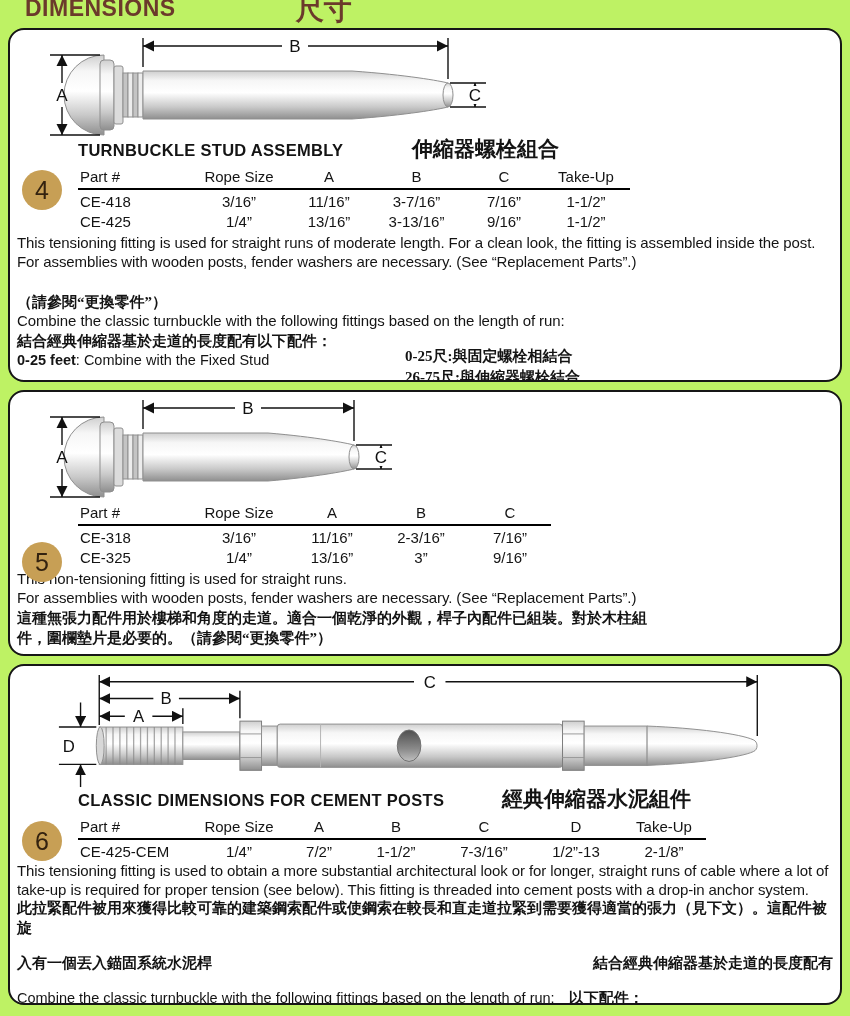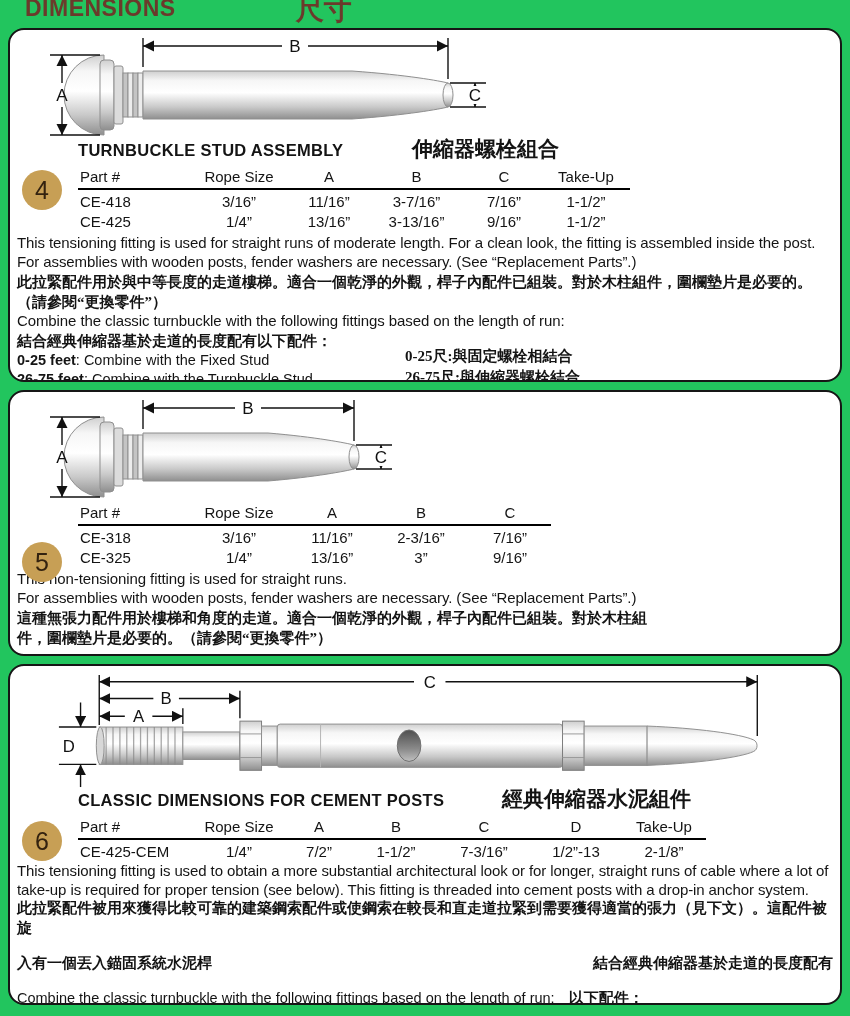--- a/index.html
+++ b/index.html
@@ -1,21 +1,21 @@
 <!DOCTYPE html>
 <html><head>
 <meta charset="utf-8">
 <style>
   :root{
     --brown:#6b3a2b;
     --gold:#c79f55;
     --ink:#141414;
   }
   html,body{margin:0;padding:0;background:#fff;}
-  .page{position:relative;width:850px;height:1016px;background:#22c55e;overflow:hidden;
+  .page{position:relative;width:850px;height:1016px;background:#bef264;overflow:hidden;
         font-family:"Liberation Sans",sans-serif;color:var(--ink);}
   
   .hdr{display:flex;align-items:flex-start;height:28px;padding-left:25px;overflow:hidden;}
   .hdr-en{margin:-5px 0 0 0;font-size:23px;font-weight:bold;letter-spacing:.5px;color:var(--brown);}
   .hdr-zh{margin:-4px 0 0 120px;font-size:28px;font-weight:bold;color:var(--brown);
           font-family:"Liberation Serif",serif;line-height:28px;}
   
   .panel{position:relative;margin:0 8px 8px 8px;border:2.5px solid #161616;border-radius:16px;
          background:#fff;overflow:hidden;}
   .s1{height:350px}.s2{height:262px}.s3{height:337px}
@@ -130,28 +130,27 @@
         <td>1/4”</td>
         <td>13/16”</td>
         <td>3-13/16”</td>
         <td>9/16”</td>
         <td>1-1/2”</td>
       </tr>
     </tbody>
       </table>
 
     <p class="p-en">This tensioning fitting is used for straight runs of moderate length. For a clean look, the fitting is assembled inside the post. For assemblies with wooden posts, fender washers are necessary. (See “Replacement Parts”.)</p>
-    <p class="p-zh zh"><span>此拉緊配件用於與中等長度的走道樓梯。適合一個乾淨的外觀，桿子內配件已組裝。對於木柱組件，圍欄墊片是必要的。</span><br>
+    <p class="p-zh zh"><br>
       <span>（請參閱“更換零件”）</span></p>
     <p class="p-en tight">Combine the classic turnbuckle with the following fittings based on the length of run:</p>
 
     <div class="runs">
       <div class="p-zh zh" style="margin:0">結合經典伸縮器基於走道的長度配有以下配件：</div>
       <div class="run-en"><b>0-25 feet</b><span>: Combine with the Fixed Stud</span></div>
-      <div class="run-en"><b>26-75 feet</b><span>: Combine with the Turnbuckle Stud</span></div>
 
       <div class="zhcol">
         <div>0-25尺:與固定螺栓相結合</div>
         <div>26-75尺:與伸縮器螺栓結合</div>
 
       </div>
     </div>
   </div>
 
   <div class="panel s2">

